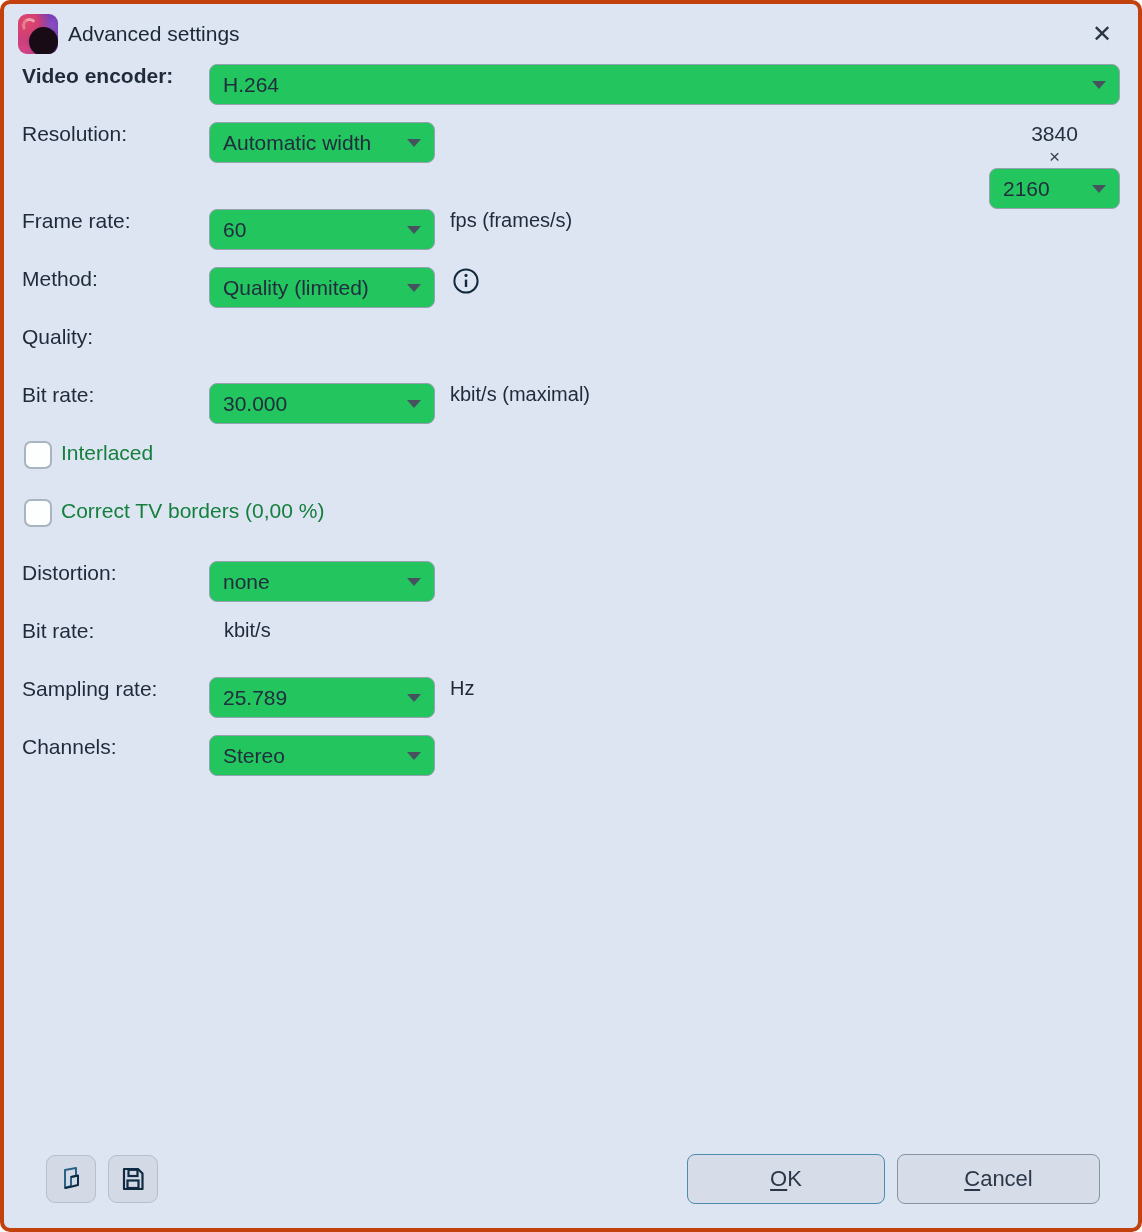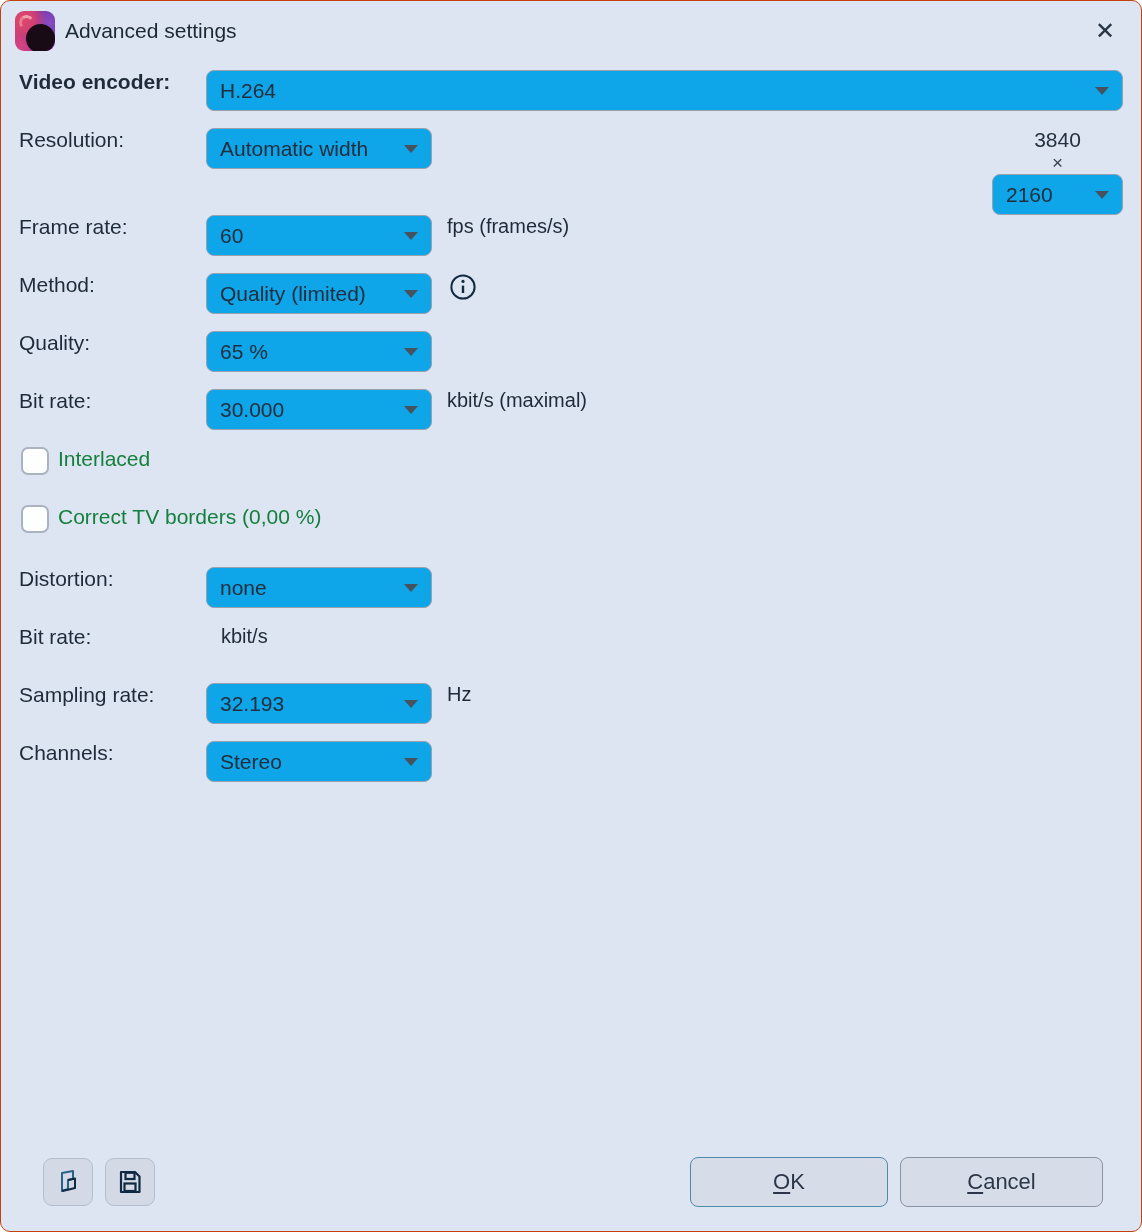--- a/index.html
+++ b/index.html
@@ -1,28 +1,27 @@
 <!DOCTYPE html>
 <html><head>
 <meta charset="utf-8">
 <style>
   html,body { margin:0; padding:0; background:#ffffff; }
   * { box-sizing:border-box; }
 
   .window {
     width:1142px; height:1232px;
     background:#dde4f2;
-    border:1px solid #c2410c;
+    border:4px solid #c2410c;
     border-radius:10px;
     overflow:hidden;
     font-family:"Liberation Sans", sans-serif;
     color:#1d2a39;
     display:flex; flex-direction:column;
     position:relative;
-    gap:9px;
   }
 
   
   .titlebar { flex:0 0 60px; display:flex; align-items:center; padding:0 26px 0 14px; }
   .app-icon {
     width:40px; height:40px; border-radius:9px; position:relative; overflow:hidden; flex:0 0 auto;
     background:
       radial-gradient(circle at 18% 22%, #e0486a 0%, #d13f74 28%, rgba(209,63,116,0) 55%),
       radial-gradient(circle at 85% 30%, #8a4ec2 0%, #6f35ad 40%, rgba(111,53,173,0) 75%),
       radial-gradient(circle at 15% 85%, #d8437f 0%, rgba(216,67,127,0) 60%),
@@ -36,21 +35,21 @@
     color:#2a3645; font-family:"DejaVu Sans", sans-serif; cursor:default; }
 
   
   .content { flex:1 1 auto; padding:0 18px; display:flex; flex-direction:column; }
   .row { flex:0 0 58px; display:flex; align-items:flex-start; }
   .row.mt4 { margin-top:4px; }
   .label { width:187px; flex:0 0 auto; font-size:21px; color:#1f2b3a; white-space:nowrap; }
   .label.bold { font-weight:bold; }
 
   .select {
-    height:41px; background:#0ea5e9; border:1.5px solid #97a1af; border-radius:8px;
+    height:41px; background:#22c55e; border:1.5px solid #97a1af; border-radius:8px;
     display:flex; align-items:center; padding:0 13px; font-size:21px; color:#212e3d; cursor:default;
   }
   .select .val { flex:1 1 auto; white-space:nowrap; overflow:hidden; text-align:left; }
   .arrow { flex:0 0 auto; width:0; height:0; margin-left:10px;
     border-left:7px solid transparent; border-right:7px solid transparent; border-top:8px solid #47525f; }
   .select.small { width:226px; flex:0 0 auto; }
   .select.full { flex:1 1 auto; }
   .select.hsel { width:131px; flex:0 0 auto; }
 
   .suffix { margin-left:15px; font-size:20px; color:#1f2b3a; white-space:nowrap; }
@@ -135,24 +134,20 @@
         <svg width="28" height="28" viewBox="0 0 28 28">
           <circle cx="14" cy="14" r="11.6" fill="none" stroke="#13293d" stroke-width="2"></circle>
           <line x1="14" y1="12.6" x2="14" y2="20" stroke="#13293d" stroke-width="2.4"></line>
           <circle cx="14" cy="8.4" r="1.6" fill="#13293d"></circle>
         </svg>
       </span>
     </div>
 
     <div class="row">
       <span class="label">Quality:</span>
-      <div class="select small">
-        <span class="val">65 %</span>
-        <span class="arrow"></span>
-      </div>
     </div>
 
     <div class="row">
       <span class="label">Bit rate:</span>
       <div class="select small">
         <span class="val">30.000</span>
         <span class="arrow"></span>
       </div>
       <span class="suffix">kbit/s (maximal)</span>
     </div>
@@ -177,21 +172,21 @@
 
 
     <div class="row">
       <span class="label">Bit rate:</span>
       <span class="suffix">kbit/s</span>
     </div>
 
     <div class="row">
       <span class="label">Sampling rate:</span>
       <div class="select small">
-        <span class="val">32.193</span>
+        <span class="val">25.789</span>
         <span class="arrow"></span>
       </div>
       <span class="suffix">Hz</span>
     </div>
 
     <div class="row">
       <span class="label">Channels:</span>
       <div class="select small">
         <span class="val">Stereo</span>
         <span class="arrow"></span>

